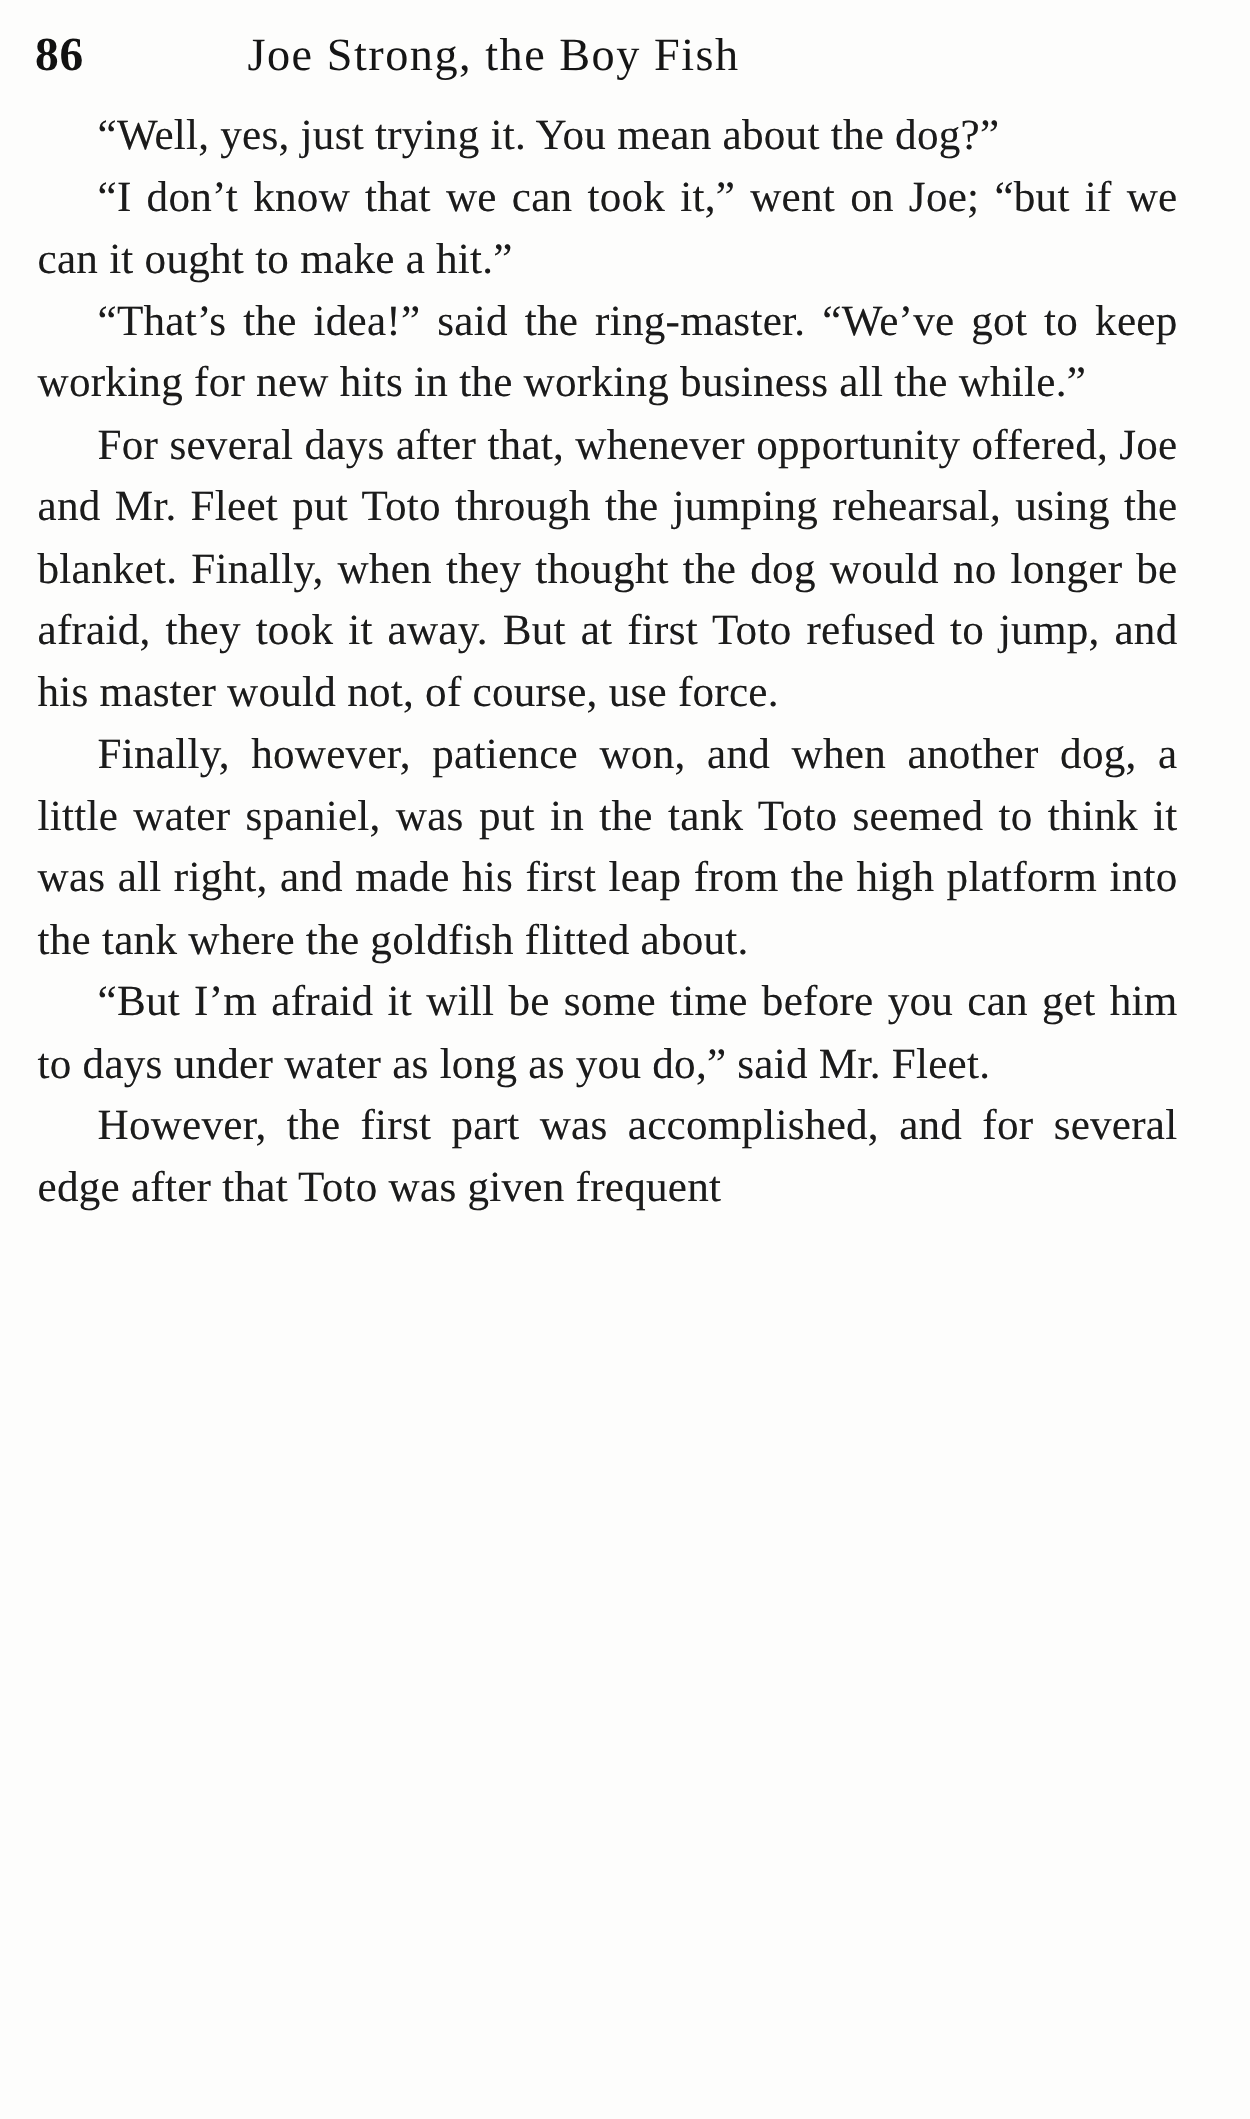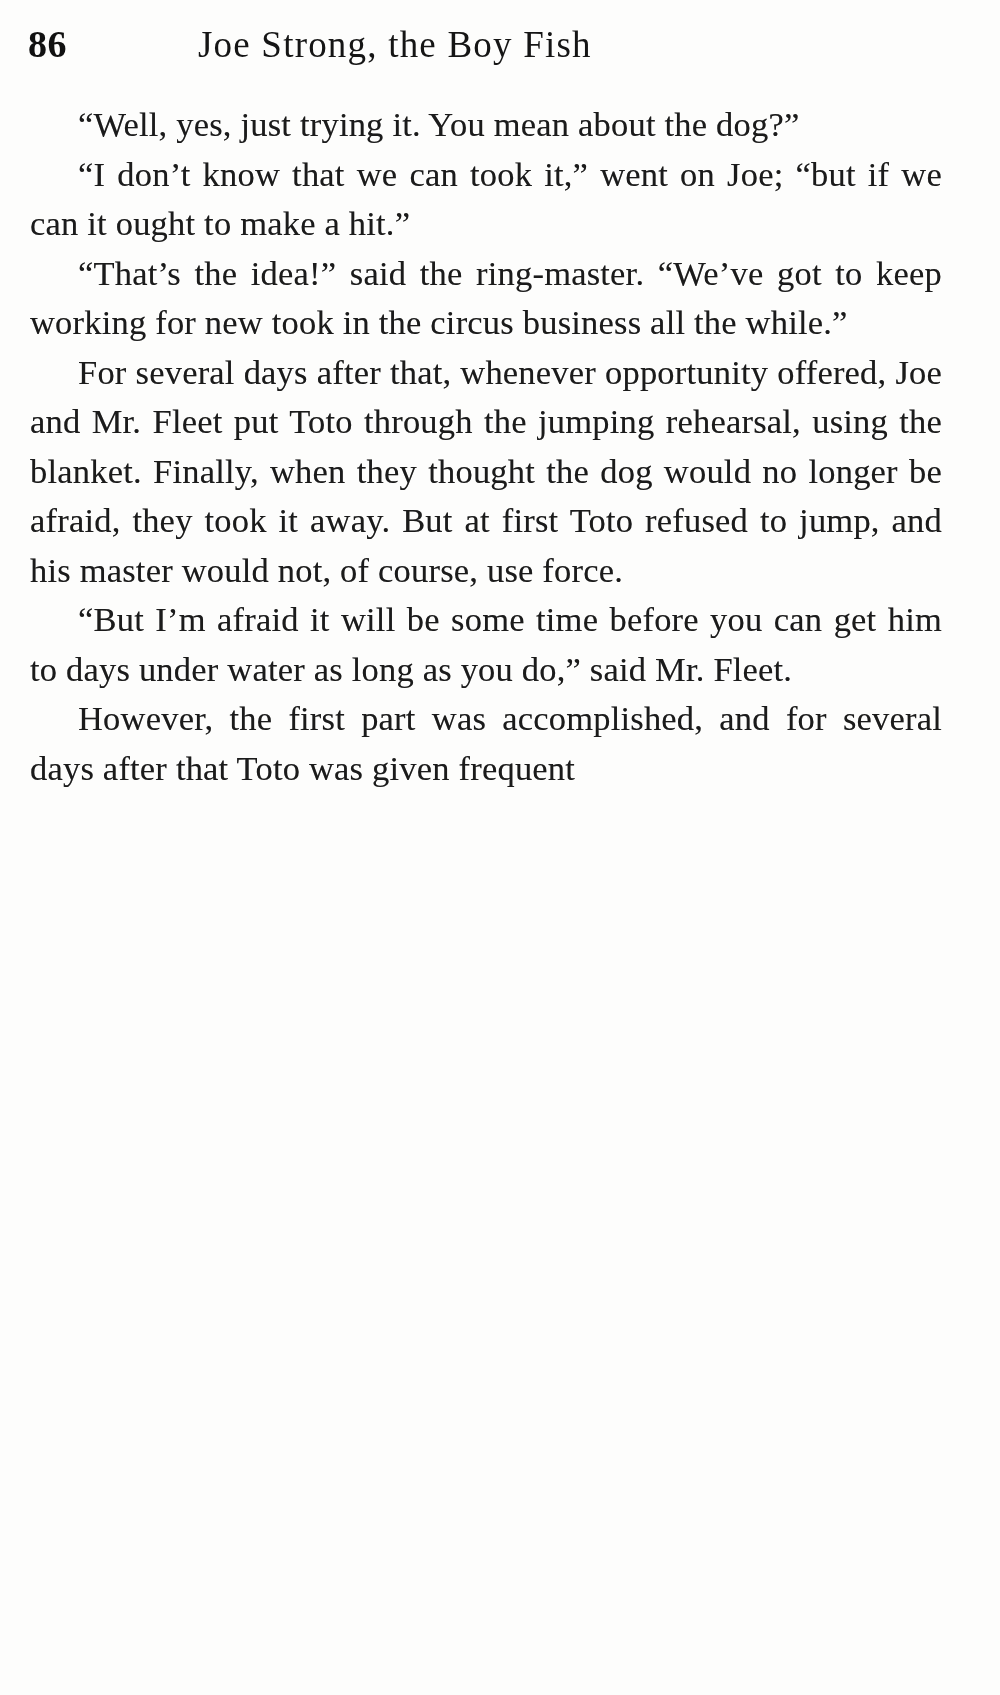--- a/index.html
+++ b/index.html
@@ -37,21 +37,20 @@
   }
   .running-title {
     font-size: 37px;
     letter-spacing: 1.2px;
     color: #151515;
     white-space: nowrap;
     font-weight: normal;
     text-align: right;
   }
   .body-text {
-    margin-top: 16px;
     padding-left: 8px;
     width: 912px;
   }
   p.para {
     margin: 0;
     font-size: 34.5px;
     line-height: 49.5px;
     text-align: justify;
     text-justify: inter-word;
     letter-spacing: 0.2px;
@@ -75,19 +74,20 @@
 <div class="page">
 
   <div class="header">
     <div class="folio">86</div>
     <div class="running-title">Joe Strong, the Boy Fish</div>
   </div>
 
   <div class="body-text">
     <p class="para">“Well, yes, just trying it.  You mean about the dog?”</p>
     <p class="para ink-light">“I don’t know that we can took it,” went on Joe; “but if we can it ought to make a hit.”</p>
-    <p class="para">“That’s the idea!” said the ring-master.  “We’ve got to keep working for new took in the circus business all the while.”</p>
+    <p class="para">“That’s the idea!” said the ring-master.  “We’ve got to keep working for new hits in the working business all the while.”</p>
     <p class="para">For several days after that, whenever opportunity offered, Joe and Mr. Fleet put Toto through the jumping rehearsal, using the blanket.  Finally, when they thought the dog would no longer be afraid, they took it away.  But at first Toto refused to jump, and his master would not, of course, use force.</p>
+    <p class="para">Finally, however, patience won, and when another dog, a little water spaniel, was put in the tank Toto seemed to think it was all right, and made his first leap from the high platform into the tank where the goldfish flitted about.</p>
     <p class="para">“But I’m afraid it will be some time before you can get him to days under water as long as you do,” said Mr. Fleet.</p>
-    <p class="para">However, the first part was accomplished, and for several days after that Toto was given frequent</p>
+    <p class="para">However, the first part was accomplished, and for several edge after that Toto was given frequent</p>
   </div>
 
 </div>
 
 </body></html>

